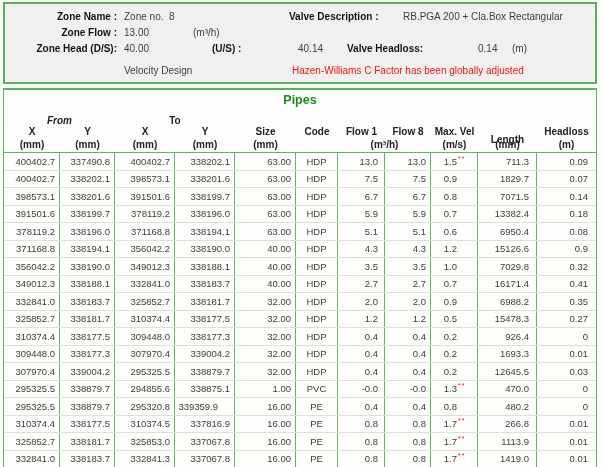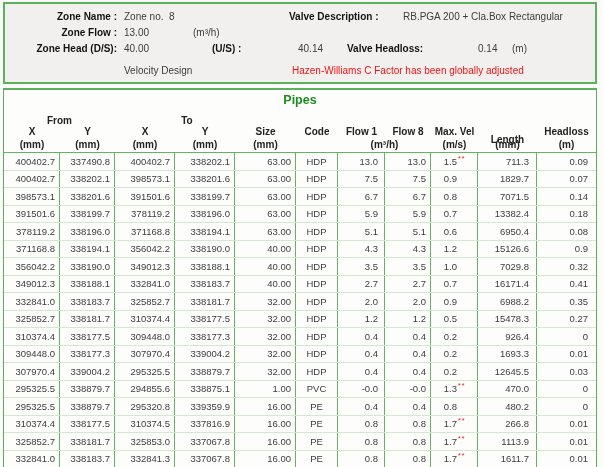--- a/index.html
+++ b/index.html
@@ -96,22 +96,22 @@
     <div class="val" style="left:473px;top:39px">0.14</div>
     <div class="val" style="left:507px;top:39px">(m)</div>
 
     <div class="val" style="left:119px;top:61px">Velocity Design</div>
     <div class="warn" style="left:287px;top:61px">Hazen-Williams C Factor has been globally adjusted</div>
   </div>
 
   <div class="table-box">
     <div class="pipes-title">Pipes</div>
     <div class="pipes-header" id="thead">
-        <div class="hcell" style="left: 0px; width: 111px; top: 25px;">From</div>
-        <div class="hcell" style="left: 123px; width: 120px; top: 25px;">To</div>
+        <div class="hcell" style="left: 0px; width: 111px; top: 25px; font-style: italic;">From</div>
+        <div class="hcell" style="left: 111px; width: 120px; top: 25px;">To</div>
         <div class="hcell" style="left: 0px; width: 56px; top: 36px;">X</div>
         <div class="hcell" style="left: 56px; width: 55px; top: 36px;">Y</div>
         <div class="hcell" style="left: 111px; width: 60px; top: 36px;">X</div>
         <div class="hcell" style="left: 171px; width: 60px; top: 36px;">Y</div>
         <div class="hcell" style="left: 231px; width: 61px; top: 36px; text-align: center;">Size</div>
         <div class="hcell" style="left: 292px; width: 42px; top: 36px;">Code</div>
         <div class="hcell" style="left: 334px; width: 47px; top: 36px;">Flow 1</div>
         <div class="hcell" style="left: 381px; width: 46px; top: 36px;">Flow 8</div>
         <div class="hcell" style="left: 427px; width: 47px; top: 36px;">Max. Vel</div>
         <div class="hcell" style="left: 474px; width: 59px; top: 44px;">Length</div>
@@ -306,21 +306,21 @@
           <div class="cell r" style="width: 47px; padding-right: 6px;">-0.0</div>
           <div class="cell r" style="width: 46px; padding-right: 4px;">-0.0</div>
           <div class="cell v" style="width: 47px;"><span class="vn">1.3</span><span class="star">**</span></div>
           <div class="cell r" style="width: 59px; padding-right: 7px;">470.0</div>
           <div class="cell r" style="width: 59px; padding-right: 8px;">0</div>
         </div>
         <div class="trow">
           <div class="cell r" style="width: 56px; padding-right: 4px;">295325.5</div>
           <div class="cell r" style="width: 55px; padding-right: 4px;">338879.7</div>
           <div class="cell r" style="width: 60px; padding-right: 4px;">295320.8</div>
-          <div class="cell r" style="width: 60px; padding-right: 4px;">339359.9</div>
+          <div class="cell r" style="width: 60px; padding-right: 16px;">339359.9</div>
           <div class="cell r" style="width: 61px; padding-right: 4px;">16.00</div>
           <div class="cell c" style="width: 42px;">PE</div>
           <div class="cell r" style="width: 47px; padding-right: 6px;">0.4</div>
           <div class="cell r" style="width: 46px; padding-right: 4px;">0.4</div>
           <div class="cell v" style="width: 47px;"><span class="vn">0.8</span></div>
           <div class="cell r" style="width: 59px; padding-right: 7px;">480.2</div>
           <div class="cell r" style="width: 59px; padding-right: 8px;">0</div>
         </div>
         <div class="trow">
           <div class="cell r" style="width: 56px; padding-right: 4px;">310374.4</div>
@@ -351,19 +351,19 @@
         <div class="trow">
           <div class="cell r" style="width: 56px; padding-right: 4px;">332841.0</div>
           <div class="cell r" style="width: 55px; padding-right: 4px;">338183.7</div>
           <div class="cell r" style="width: 60px; padding-right: 4px;">332841.3</div>
           <div class="cell r" style="width: 60px; padding-right: 4px;">337067.8</div>
           <div class="cell r" style="width: 61px; padding-right: 4px;">16.00</div>
           <div class="cell c" style="width: 42px;">PE</div>
           <div class="cell r" style="width: 47px; padding-right: 6px;">0.8</div>
           <div class="cell r" style="width: 46px; padding-right: 4px;">0.8</div>
           <div class="cell v" style="width: 47px;"><span class="vn">1.7</span><span class="star">**</span></div>
-          <div class="cell r" style="width: 59px; padding-right: 7px;">1611.7</div>
+          <div class="cell r" style="width: 59px; padding-right: 7px;">1419.0</div>
           <div class="cell r" style="width: 59px; padding-right: 8px;">0.01</div>
         </div>
       </div>
   </div>
 
 </div>
 
 </body></html>

